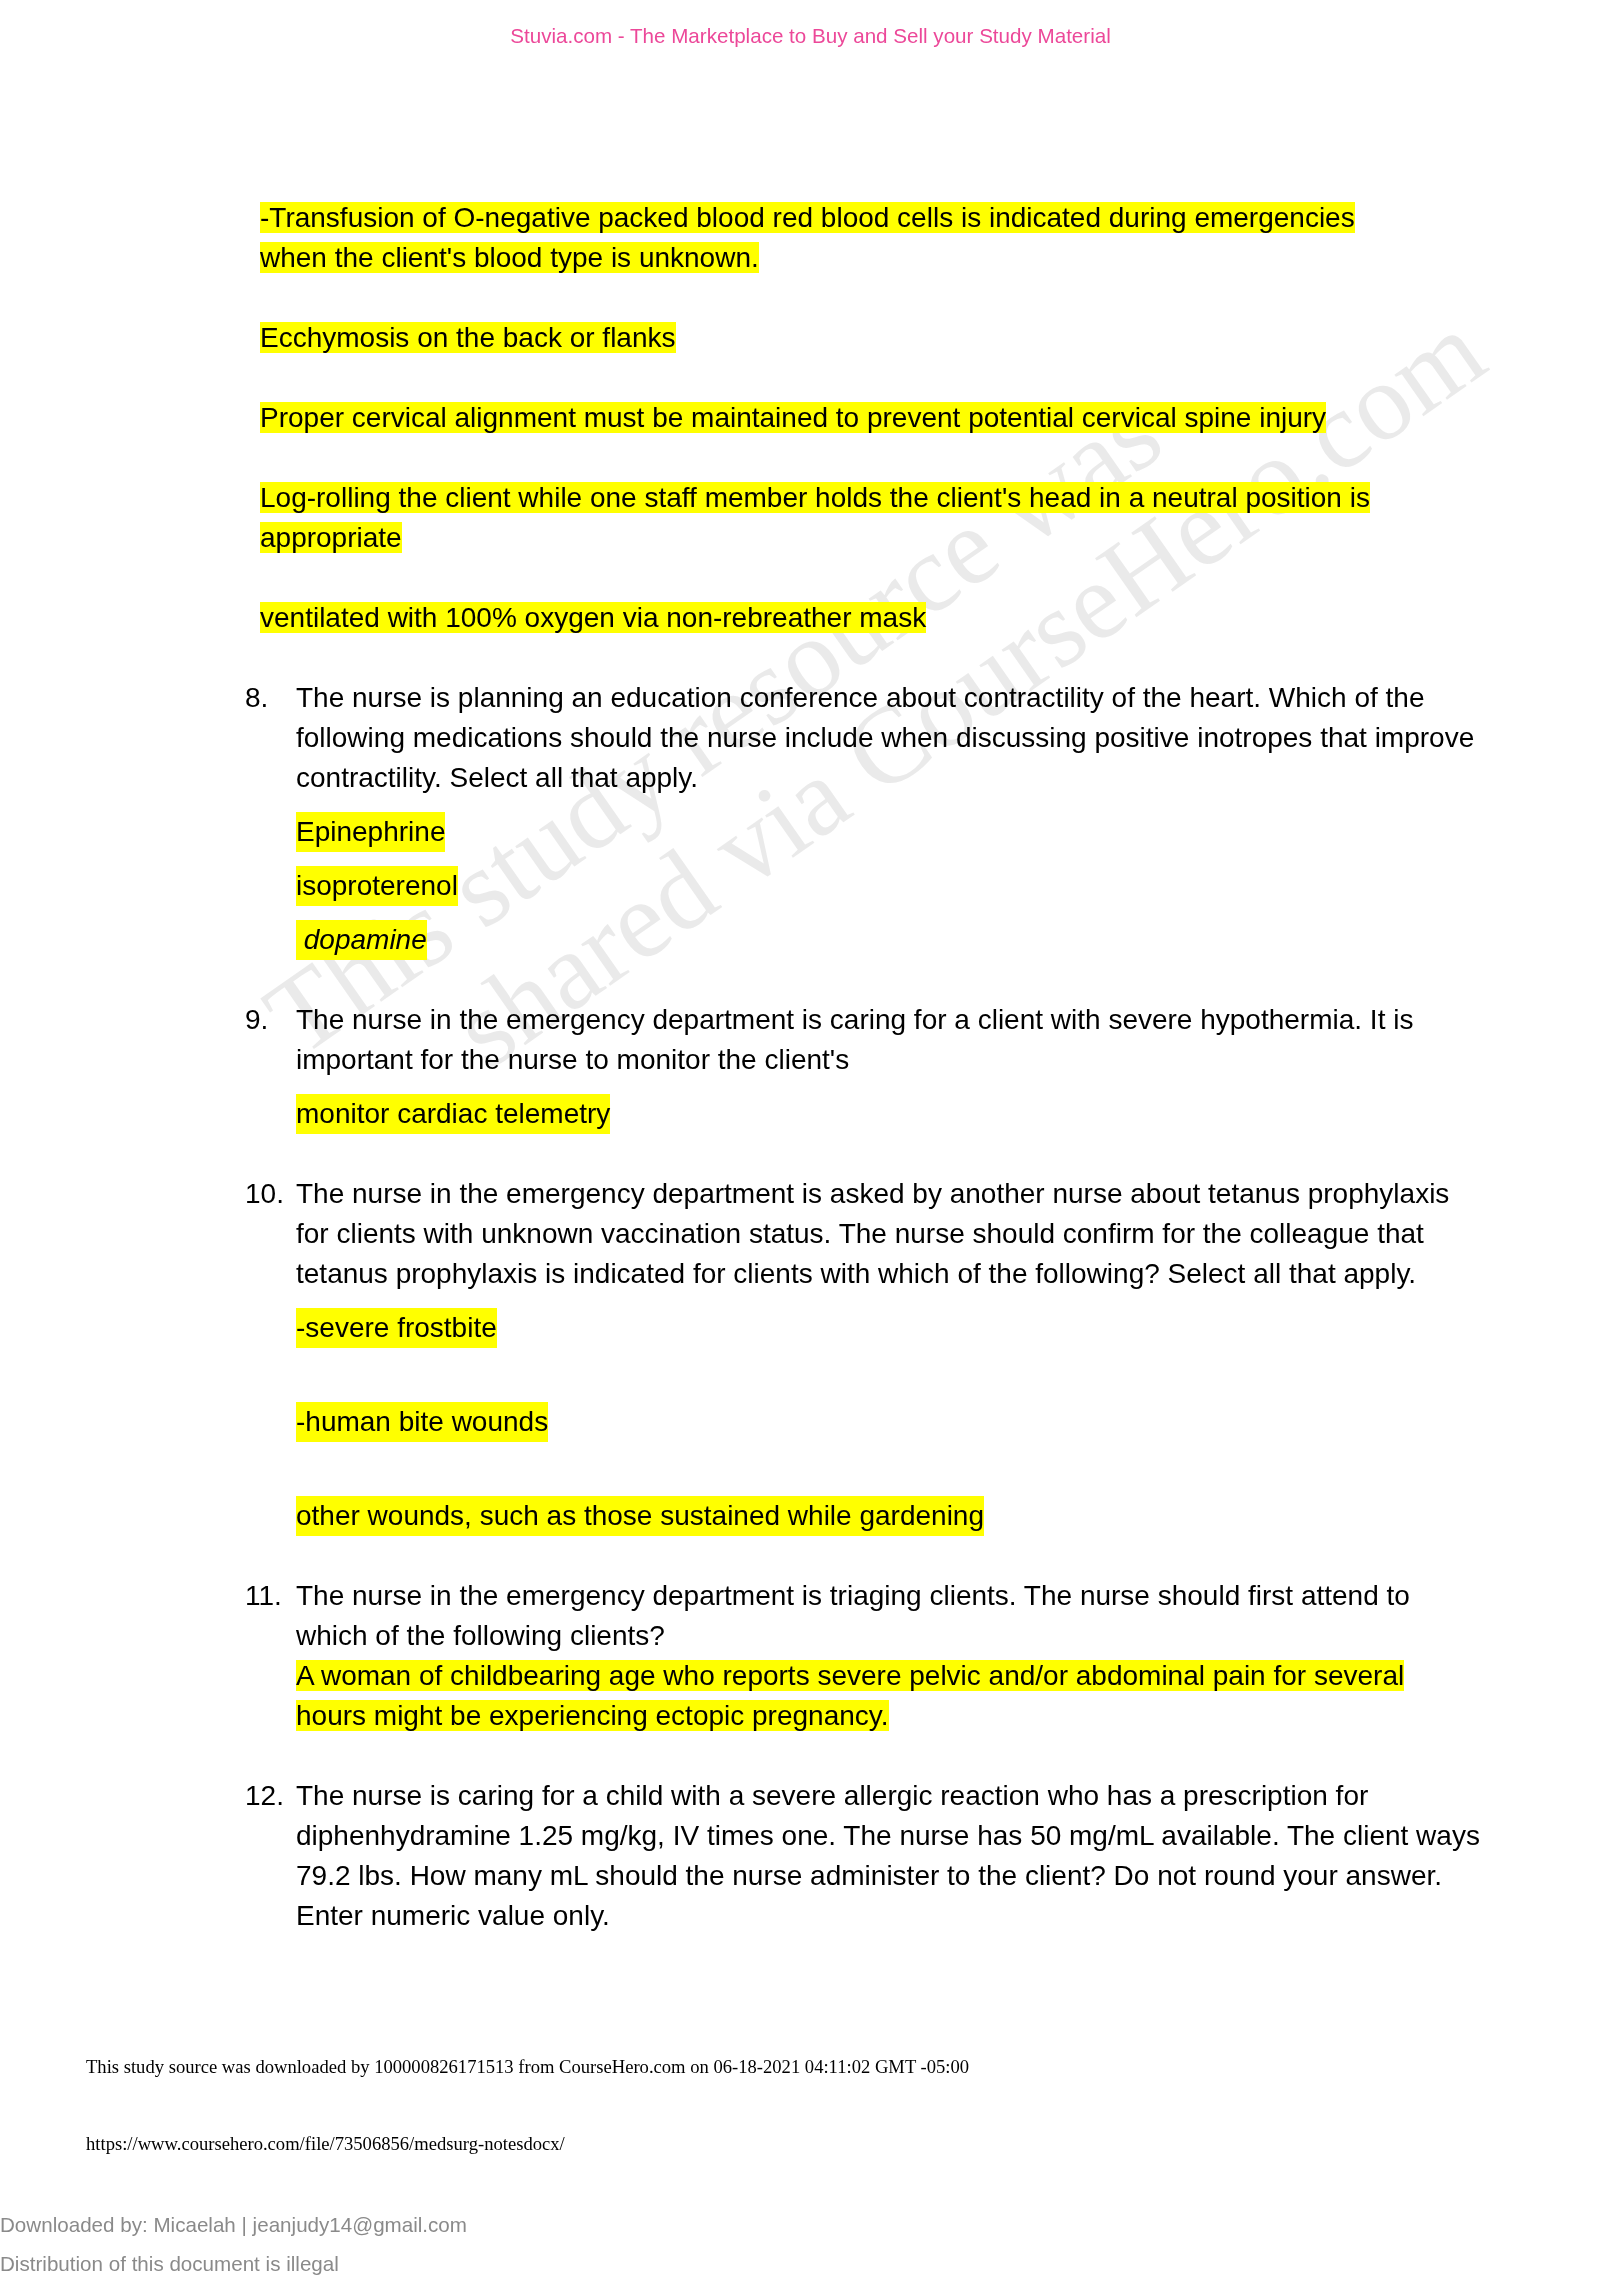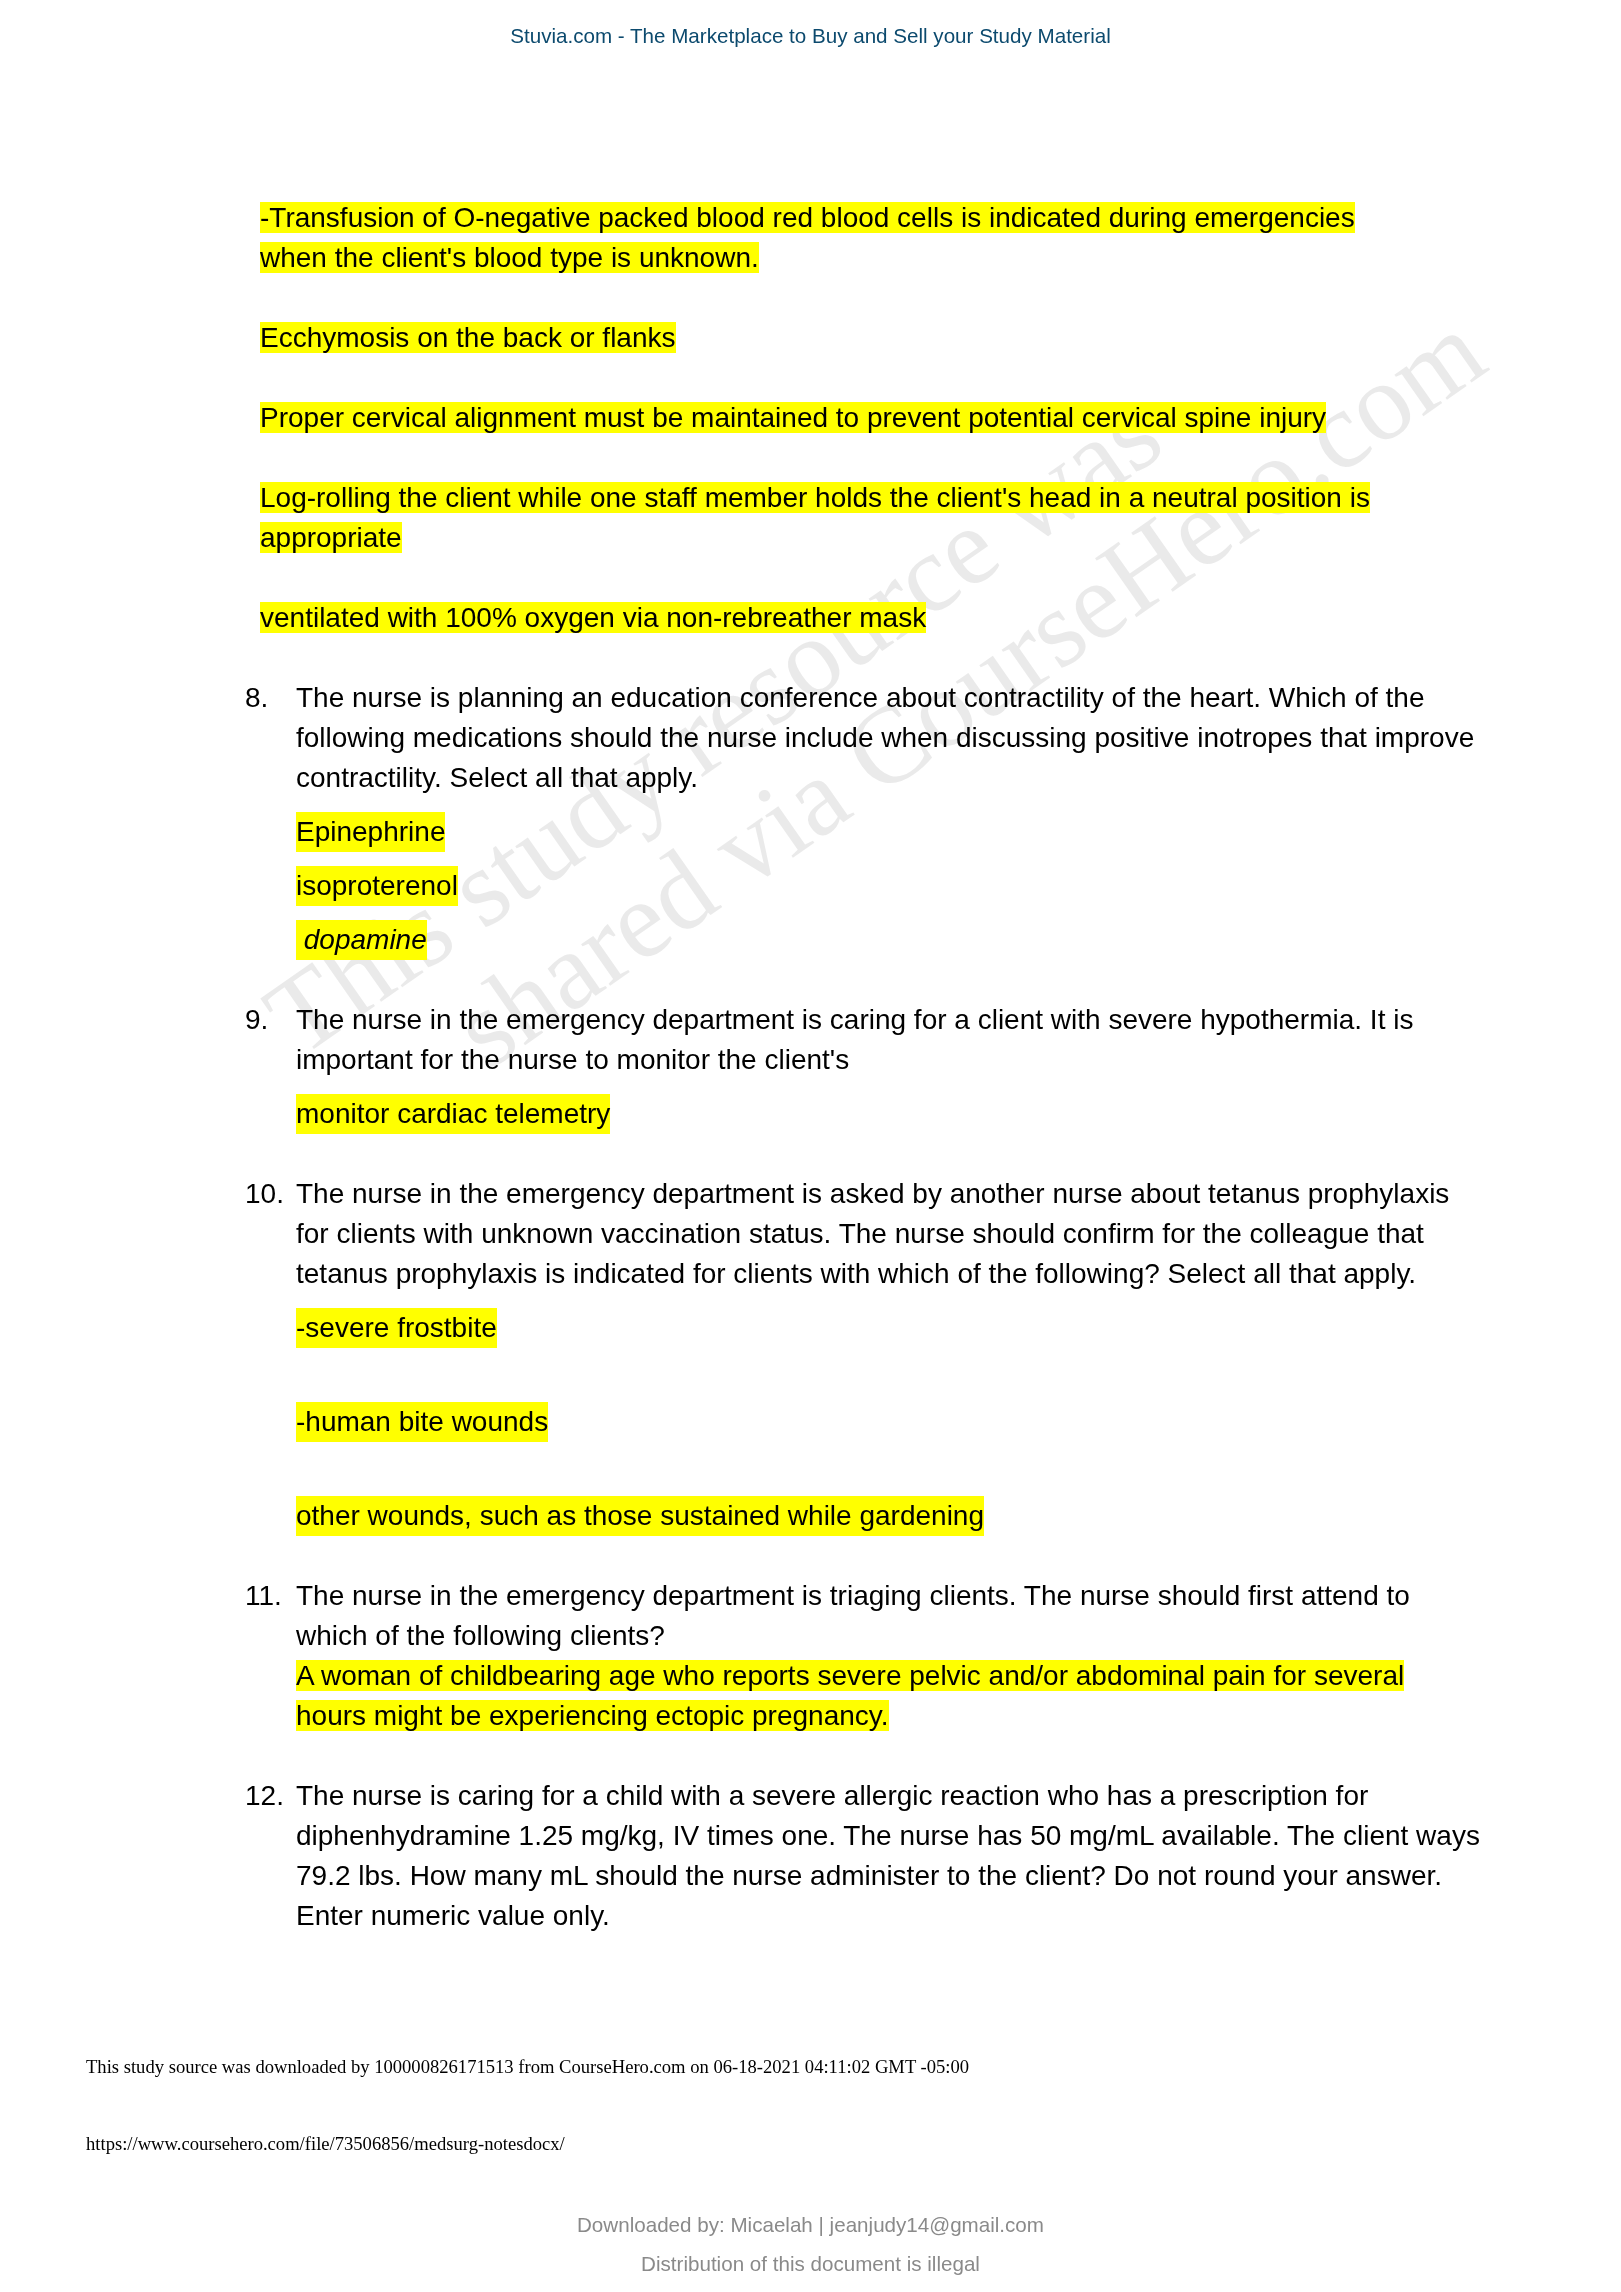--- a/index.html
+++ b/index.html
@@ -3,21 +3,21 @@
 <meta charset="utf-8">
 <style>
   html, body { margin: 0; padding: 0; background: #ffffff; }
   body {
     width: 1621px; height: 2293px; position: relative; overflow: hidden;
     font-family: "Liberation Sans", "DejaVu Sans", sans-serif;
     color: #000;
   }
   .topbar {
     position: absolute; top: 23.5px; left: 0; width: 1621px; text-align: center;
-    font-family: "Liberation Sans", sans-serif; font-size: 20.6px; color: #0c4a6e;
+    font-family: "Liberation Sans", sans-serif; font-size: 20.6px; color: #ec4899;
   }
   .content {
     position: absolute; left: 245px; top: 198px; width: 1235px;
     font-family: "Liberation Sans", "DejaVu Sans", sans-serif;
     font-size: 28px; line-height: 40px;
   }
   .hl { background: #ffff00; }
   .para { margin: 0 0 40px 15px; }
   .para span.hl { box-decoration-break: clone; -webkit-box-decoration-break: clone; }
   .q { position: relative; padding-left: 51px; margin: 0 0 40px 0; }
@@ -30,21 +30,21 @@
     font-family: "Liberation Serif", "DejaVu Serif", serif; font-size: 110px;
     color: rgba(160,160,160,0.22); line-height: 118px; white-space: nowrap;
     pointer-events: none;
   }
   .wm2 { margin-left: 147px; }
   .footer-src {
     position: absolute; left: 86px; font-family: "Liberation Serif", serif;
     font-size: 18.6px; color: #000000;
   }
   .footer-dl {
-    position: absolute; left: 0; width: 1621px; text-align: center;
+    position: absolute; left: 0; width: 1621px; 
     font-family: "Liberation Sans", sans-serif; font-size: 20.6px; color: #8a8a8a;
   }
 </style>
 </head>
 <body>
 
 <div class="topbar">Stuvia.com - The Marketplace to Buy and Sell your Study Material</div>
 
 <div class="watermark">
   <div>This study resource was</div>

